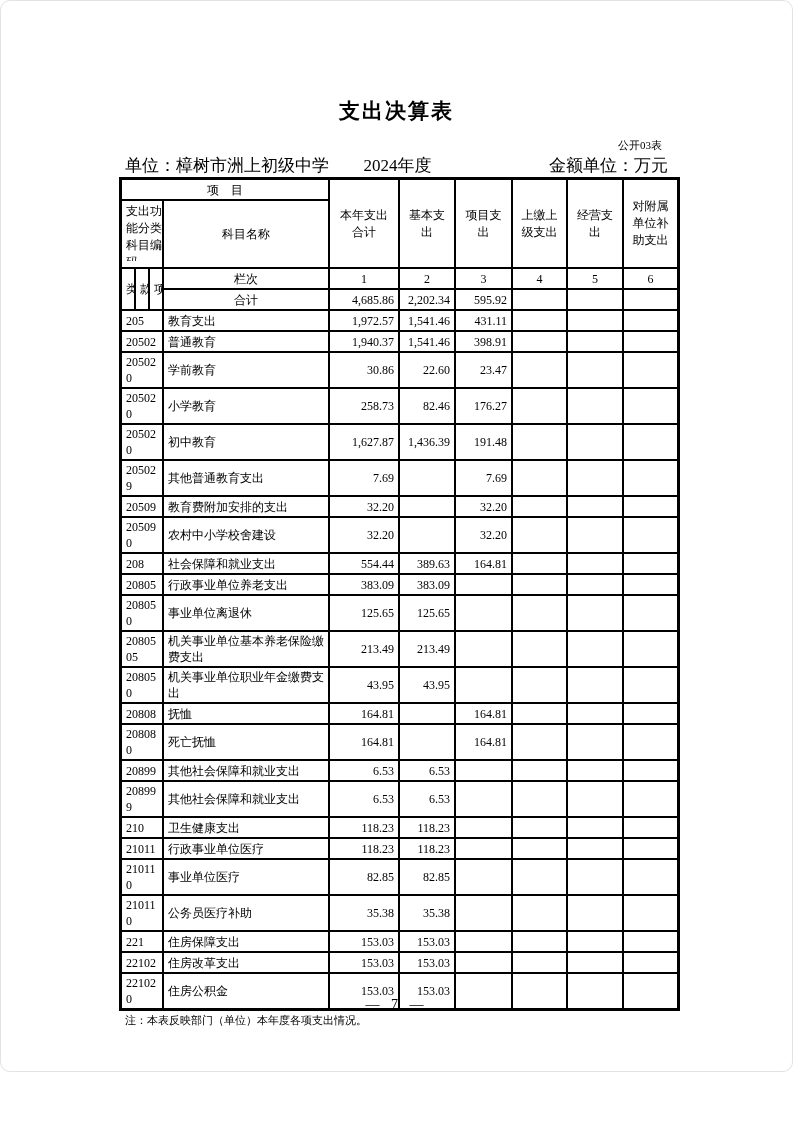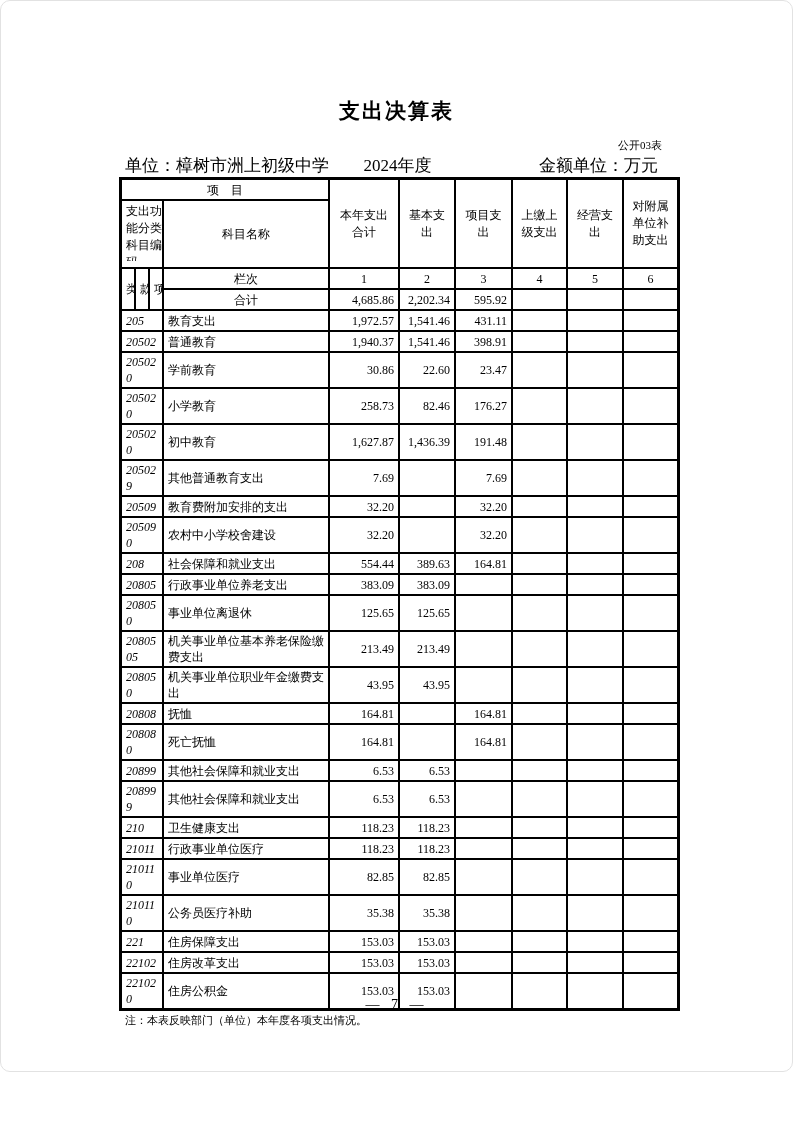--- a/index.html
+++ b/index.html
@@ -42,21 +42,21 @@
   }
   .meta-line {
     position: relative;
     font-size: 17px;
     height: 21px;
     line-height: 21px;
     margin-bottom: 1px;
   }
   .meta-left { position: absolute; left: 6px; }
   .meta-center { position: absolute; left: 0; right: 0; text-align: center; }
-  .meta-right { position: absolute; right: 18px; }
+  .meta-right { position: absolute; right: 8px; }
 
   table.main {
     border-collapse: separate;
     border-spacing: 0;
     border: 2px solid #000;
     width: 557px;
     table-layout: fixed;
     font-size: 12px;
   }
   table.main td {
@@ -88,21 +88,20 @@
   }
   tr.hr2 td { height: 68px; }
   td.num {
     text-align: right;
     padding-right: 8px;
   }
   td.code-cell {
     text-align: left;
     padding-left: 4px;
     word-break: break-all;
-    font-style: italic;
   }
   td.name-cell {
     text-align: left;
     padding-left: 6px;
   }
   .note {
     font-size: 11px;
     margin-top: 2px;
     padding-left: 6px;
   }

